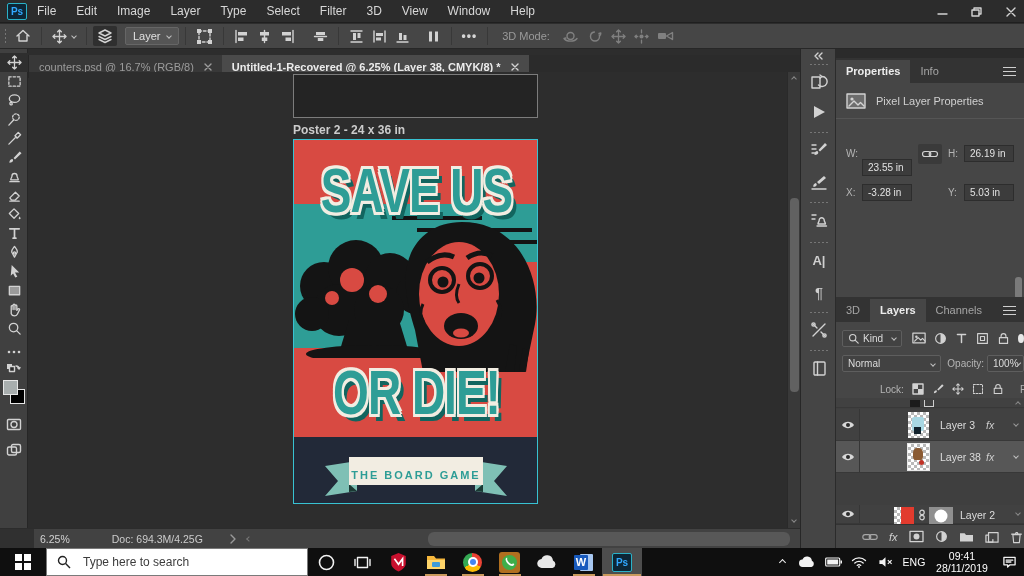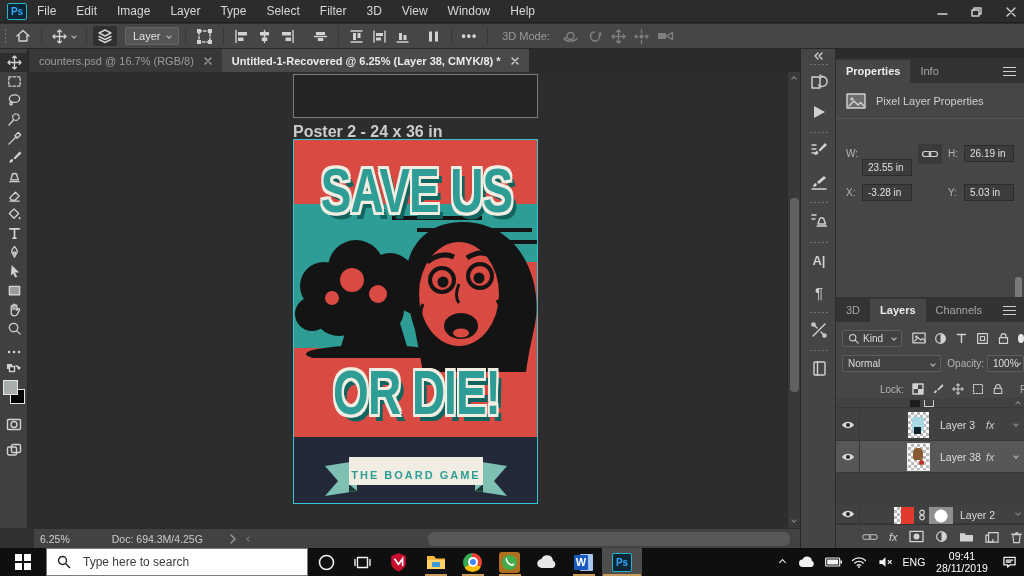--- a/index.html
+++ b/index.html
@@ -29,32 +29,32 @@
     color:#31a8ff; font-size:10px; font-weight:bold; text-align:center; line-height:15px; border-radius:2px; }
   .wctl { width:14px; height:12px; }
   
   #optionsbar { top:24px; left:0; width:1024px; height:25px; background:#464646;
     border-bottom:1px solid #272727; display:flex; align-items:center; }
   .opt-btn { display:flex; align-items:center; justify-content:center; height:20px; padding:0 4px; }
   .opt-drop { background:#555; border:1px solid #666; border-radius:2px; height:18px;
     display:flex; align-items:center; gap:6px; padding:0 7px; color:#e0e0e0; font-size:11px; }
   .pressed { background:#2f2f2f; border-radius:2px; }
   
-  #tabbar { top:49px; left:0; width:948px; height:23px; background:#2b2b2b; display:flex; }
+  #tabbar { top:55px; left:0; width:948px; height:23px; background:#2b2b2b; display:flex; }
   .doc-tab { display:flex; align-items:center; gap:10px; padding:0 10px; font-size:11px; height:23px; }
   .doc-tab.inactive { background:#383838; color:#9c9c9c; }
   .doc-tab.active { background:#4a4a4a; color:#ececec; }
   .close-x { width:8px; height:8px; }
   
   #toolbar { top:49px; left:0; width:28px; height:479px; background:#404040; border-right:1px solid #262626; }
   .tool { width:28px; height:19px; display:flex; align-items:center; justify-content:center; }
   .tool.sel { background:#2e2e2e; }
   
   #canvas { top:72px; left:29px; width:758px; height:456px; background:#2d2d2d; overflow:hidden; }
-  .artboard-label { position:absolute; left:264px; top:51px; color:#cccccc; font-size:16px; font-weight:bold; }
+  .artboard-label { position:absolute; left:264px; top:51px; color:#cccccc; font-size:12px; font-weight:bold; }
   #artboard-above { position:absolute; left:264px; top:2px; width:245px; height:44px;
     background:#242424; border:1px solid #7c7c7c; }
   #poster { position:absolute; left:264px; top:67px; width:245px; height:365px; background:#d84a42;
     border:1px solid #38c2d2; overflow:hidden; }
   .p-teal-band { position:absolute; left:0; top:64px; width:245px; height:58px; background:#2e9d96; }
   .p-teal-left { position:absolute; left:0; top:122px; width:150px; height:86px; background:#2e9d96; }
   .p-navy { position:absolute; left:0; top:297px; width:245px; height:68px; background:#222938; }
   .poster-title { position:absolute; width:245px; text-align:center; font-weight:bold; color:#2e9d96;
     letter-spacing:-1px; transform:scaleY(1.38); transform-origin:top;
     text-shadow:-2px -2px 0 #f2ede2, 2px -2px 0 #f2ede2, -2px 2px 0 #f2ede2, 2px 2px 0 #f2ede2,

